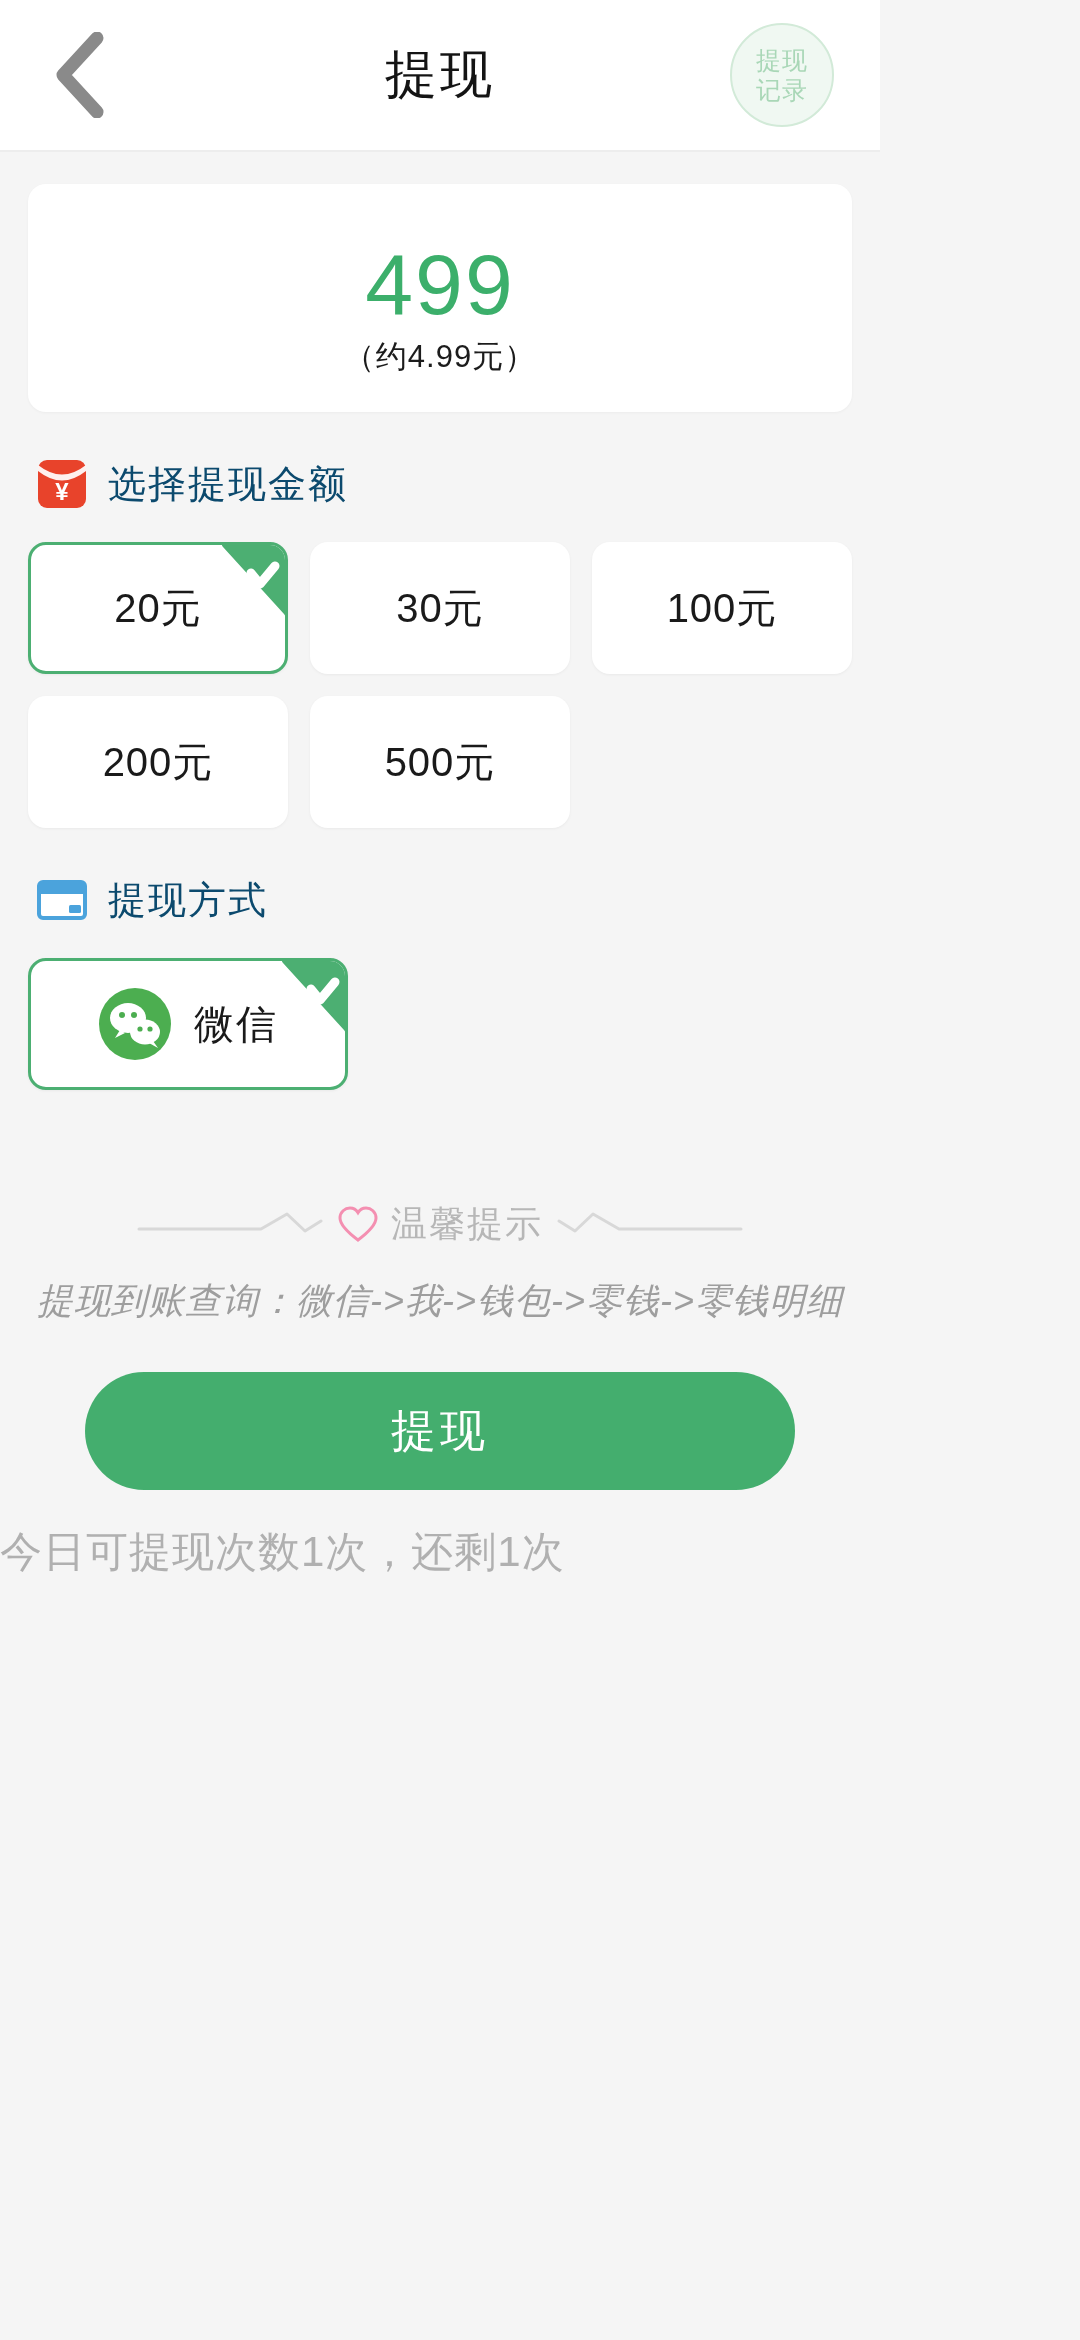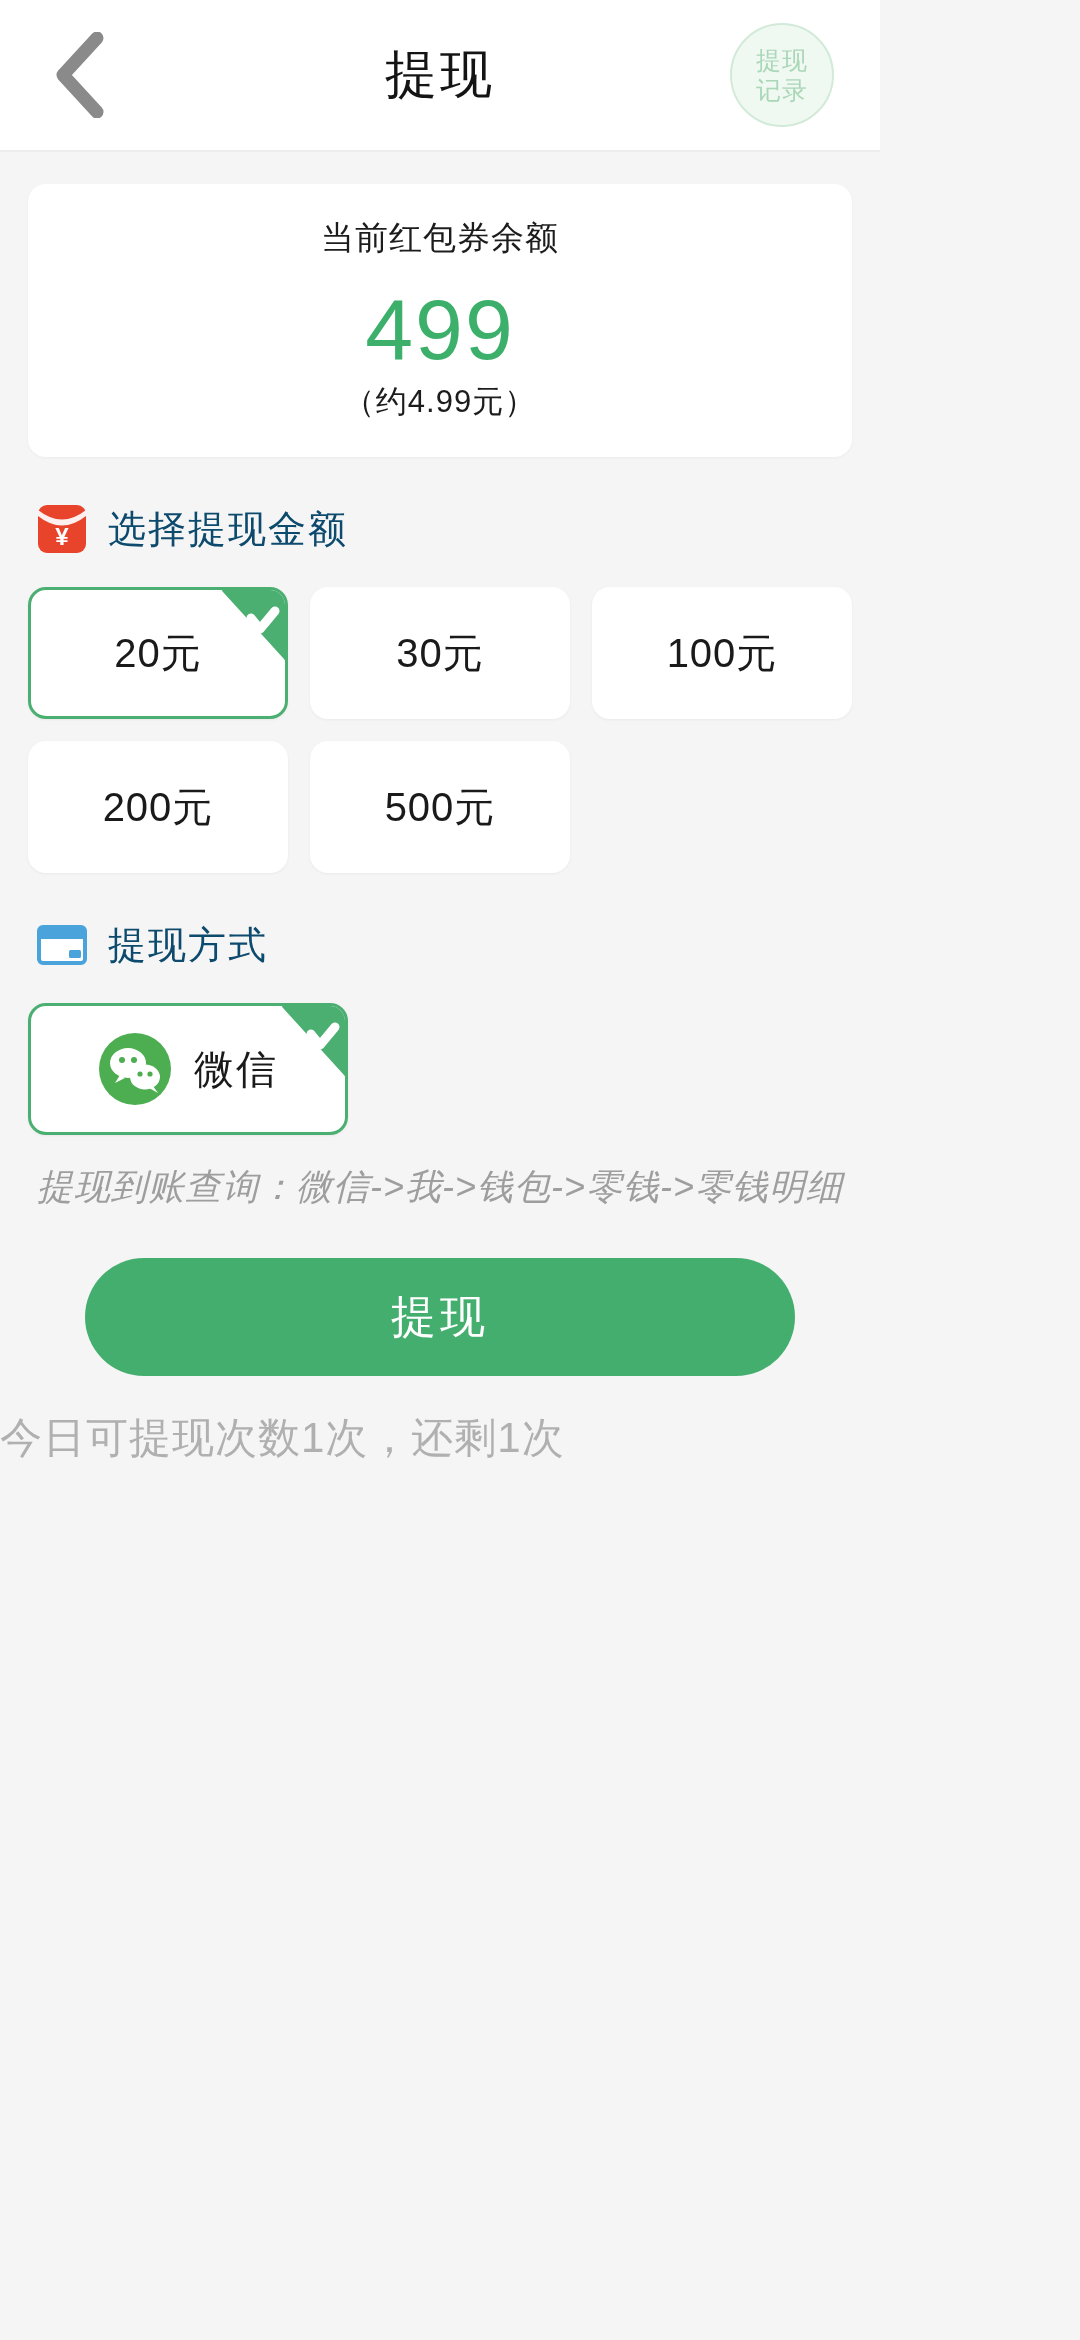--- a/index.html
+++ b/index.html
@@ -261,21 +261,20 @@
       </svg>
     </div>
     <div class="header-title">提现</div>
     <div class="record-badge">
       <span>提现</span>
       <span>记录</span>
     </div>
   </div>
 
   <div class="balance-card">
-    <div class="balance-label">当前红包券余额</div>
     <div class="balance-value">499</div>
     <div class="balance-approx">（约4.99元）</div>
   </div>
 
   <div class="section-head">
     <svg class="sec-icon" viewBox="0 0 52 52">
       <rect x="2" y="2" width="48" height="48" rx="9" fill="#e8432b"></rect>
       <path d="M2 7 Q26 26 50 7 L50 13 Q26 32 2 13 Z" fill="#ffffff" opacity="0.92"></path>
       <text x="26" y="42" font-size="24" fill="#ffffff" text-anchor="middle" font-family="Liberation Sans, sans-serif" font-weight="bold">¥</text>
     </svg>
@@ -331,20 +330,32 @@
         <circle cx="52" cy="42" r="2.6" fill="#4cae50"></circle>
       </svg>
       <span class="method-label">微信</span>
       <svg class="corner-check" viewBox="0 0 98 98">
         <path d="M98 0 L98 72 Q98 76 95 71 L34 4 Q31 0 35 0 Z" fill="#4caf72"></path>
         <path d="M62 30 L71 41 L86 23" stroke="#ffffff" stroke-width="9" fill="none" stroke-linecap="round" stroke-linejoin="round"></path>
       </svg>
     </div>
   </div>
 
+  <div class="tips-divider">
+    <svg width="190" height="36" viewBox="0 0 190 36">
+      <path d="M4 22 L126 22 L152 7 L170 24 L186 14" stroke="#d8d8d8" stroke-width="3" fill="none" stroke-linecap="round" stroke-linejoin="round"></path>
+    </svg>
+    <svg class="tips-heart" viewBox="0 0 42 42">
+      <path d="M21 36 C9 27 3 20 3 14 C3 8 8 4 13 4 C16.5 4 19.4 6 21 8.6 C22.6 6 25.5 4 29 4 C34 4 39 8 39 14 C39 20 33 27 21 36 Z" fill="none" stroke="#f48fb1" stroke-width="3"></path>
+    </svg>
+    <div class="tips-text">温馨提示</div>
+    <svg width="190" height="36" viewBox="0 0 190 36">
+      <path d="M4 14 L20 24 L38 7 L64 22 L186 22" stroke="#d8d8d8" stroke-width="3" fill="none" stroke-linecap="round" stroke-linejoin="round"></path>
+    </svg>
+  </div>
 
   <div class="tip-line">提现到账查询：微信-&gt;我-&gt;钱包-&gt;零钱-&gt;零钱明细</div>
 
   <button class="submit-btn">提现</button>
 
   <div class="limit-note">今日可提现次数1次，还剩1次</div>
 
 </div>
 
 </body></html>

